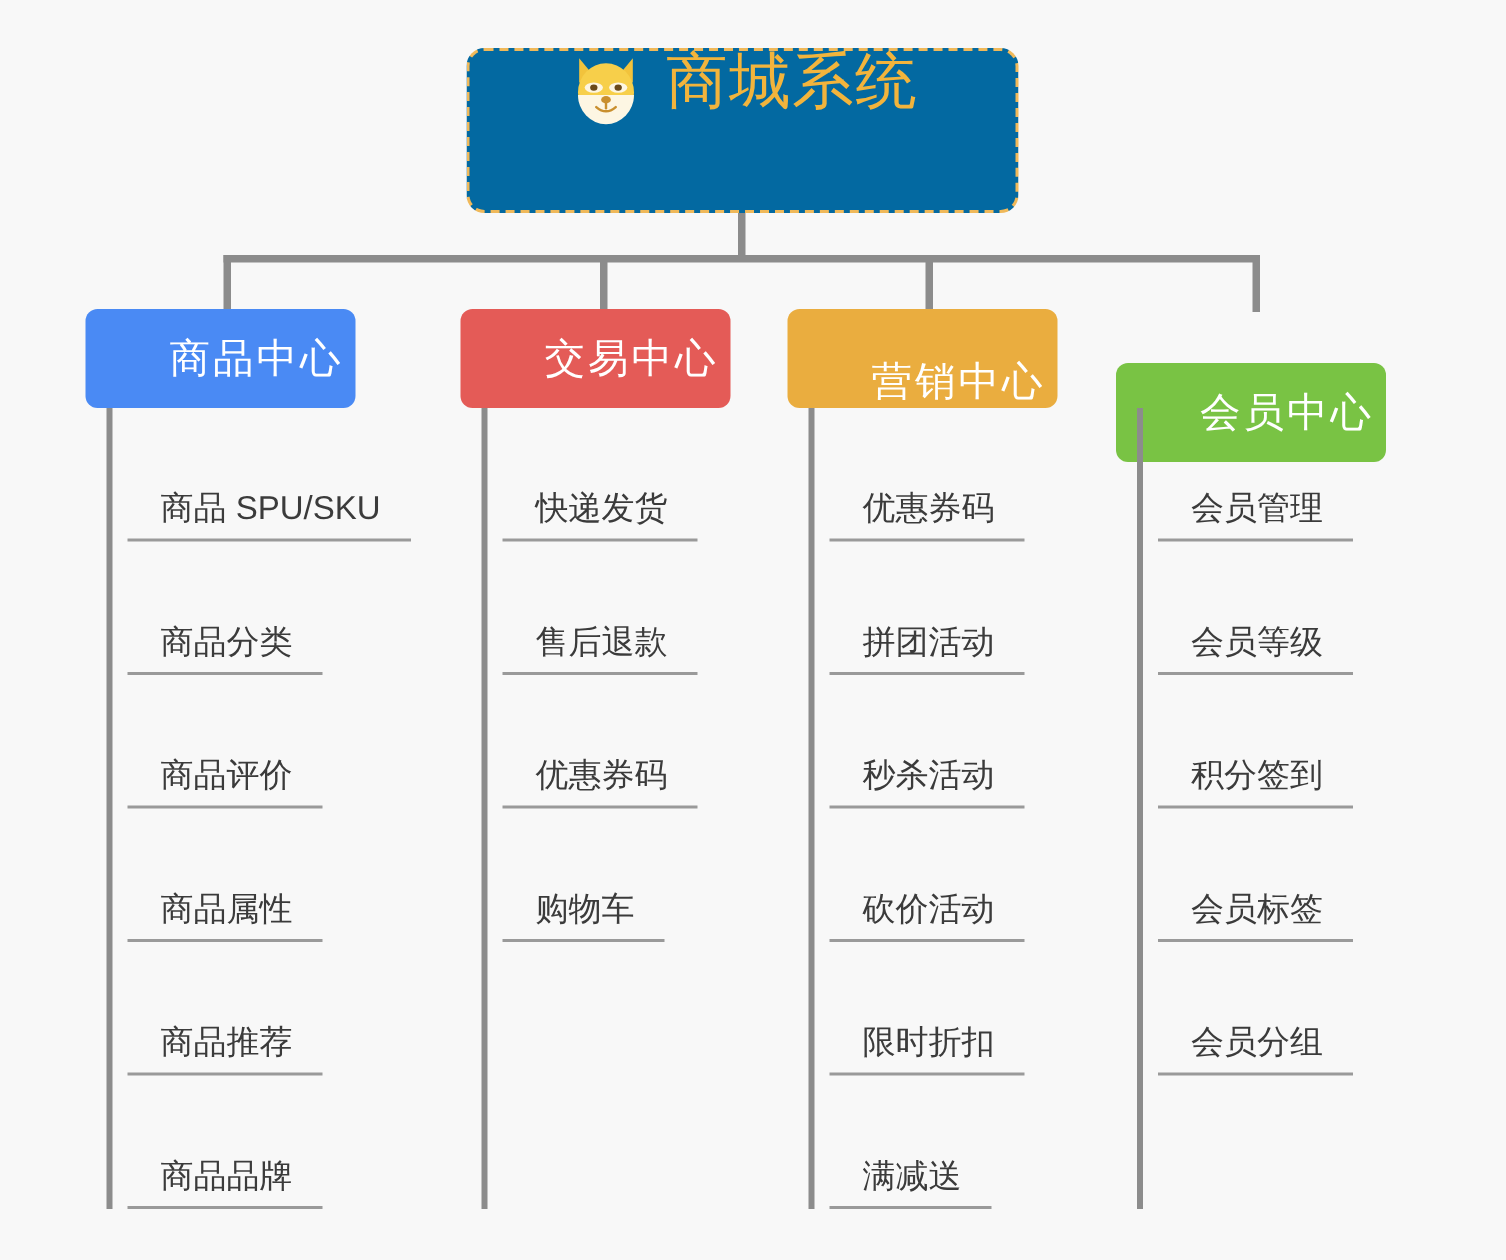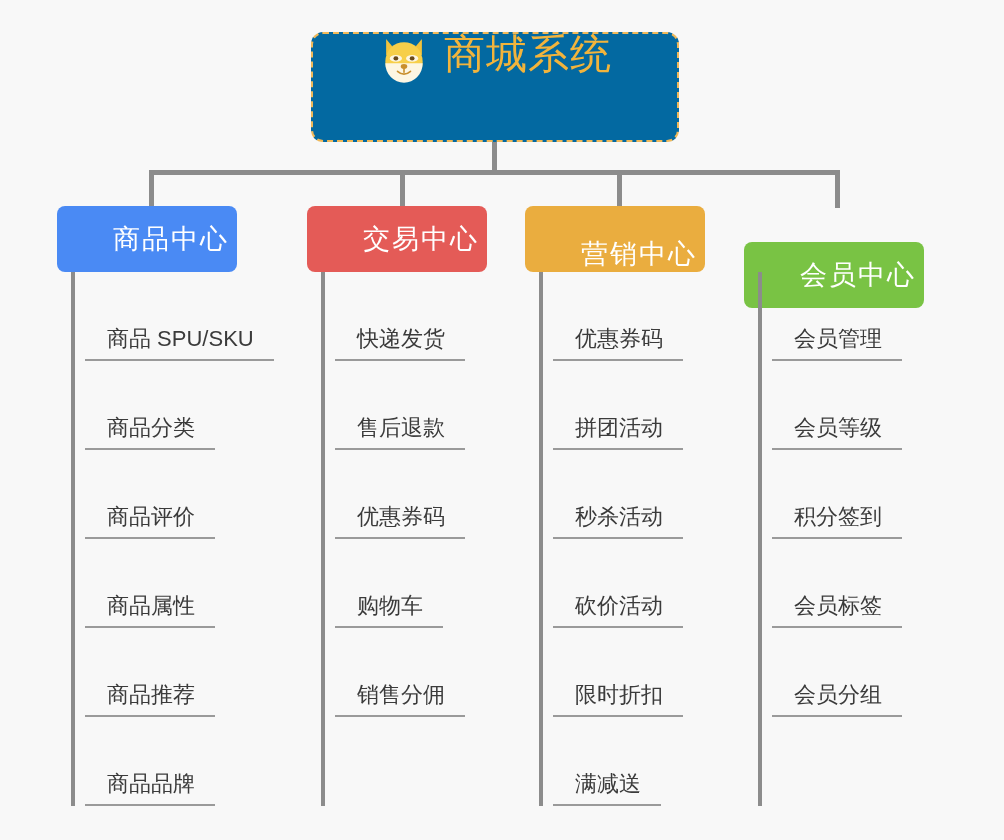--- a/index.html
+++ b/index.html
@@ -202,23 +202,20 @@
         </div>
       <div class="item">
           <span class="item-label">售后退款</span>
         </div>
       <div class="item">
           <span class="item-label">优惠券码</span>
         </div>
       <div class="item">
           <span class="item-label">购物车</span>
         </div>
-      <div class="item">
-          <span class="item-label">销售分佣</span>
-        </div>
     </div>
   </div>
 
   <div class="column col-3">
     <div class="cat-box" style="background: rgb(234, 173, 63); align-items: flex-end;">
       <span>营销中心</span>
     </div>
     <div class="spine" style="height: 534px;"></div>
     <div class="items">
       <div class="item">

